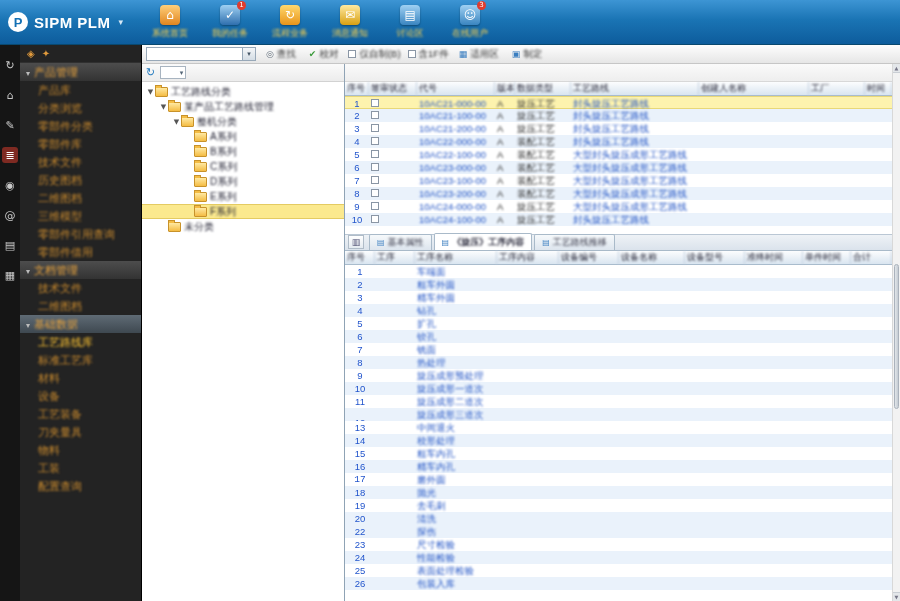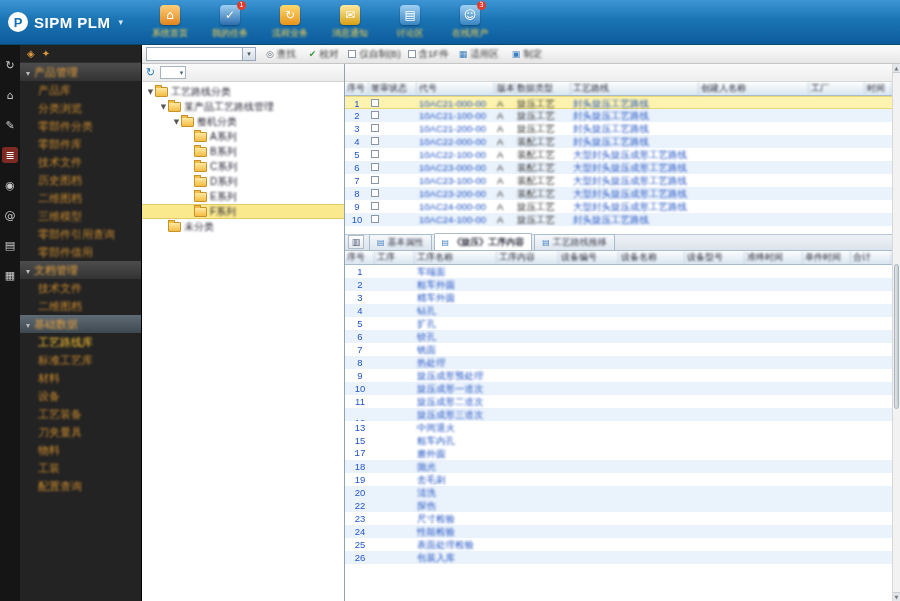--- a/index.html
+++ b/index.html
@@ -607,24 +607,48 @@
             <span class="cell" style="width: 40px;"></span>
             <span class="cell link b2" style="width: 82px;">中间退火</span>
             <span class="cell" style="width: 62px;"></span>
             <span class="cell" style="width: 60px;"></span>
             <span class="cell" style="width: 66px;"></span>
             <span class="cell" style="width: 60px;"></span>
             <span class="cell" style="width: 58px;"></span>
             <span class="cell" style="width: 48px;"></span>
             <span class="cell" style="flex: 1 1 0%;"></span>
           </div>
+          <div class="grow alt">
+            <span class="cell num" style="width: 30px;">14</span>
+            <span class="cell" style="width: 40px;"></span>
+            <span class="cell link b2" style="width: 82px;">校形处理</span>
+            <span class="cell" style="width: 62px;"></span>
+            <span class="cell" style="width: 60px;"></span>
+            <span class="cell" style="width: 66px;"></span>
+            <span class="cell" style="width: 60px;"></span>
+            <span class="cell" style="width: 58px;"></span>
+            <span class="cell" style="width: 48px;"></span>
+            <span class="cell" style="flex: 1 1 0%;"></span>
+          </div>
           <div class="grow">
             <span class="cell num" style="width: 30px;">15</span>
             <span class="cell" style="width: 40px;"></span>
             <span class="cell link b2" style="width: 82px;">粗车内孔</span>
+            <span class="cell" style="width: 62px;"></span>
+            <span class="cell" style="width: 60px;"></span>
+            <span class="cell" style="width: 66px;"></span>
+            <span class="cell" style="width: 60px;"></span>
+            <span class="cell" style="width: 58px;"></span>
+            <span class="cell" style="width: 48px;"></span>
+            <span class="cell" style="flex: 1 1 0%;"></span>
+          </div>
+          <div class="grow alt">
+            <span class="cell num" style="width: 30px;">16</span>
+            <span class="cell" style="width: 40px;"></span>
+            <span class="cell link b2" style="width: 82px;">精车内孔</span>
             <span class="cell" style="width: 62px;"></span>
             <span class="cell" style="width: 60px;"></span>
             <span class="cell" style="width: 66px;"></span>
             <span class="cell" style="width: 60px;"></span>
             <span class="cell" style="width: 58px;"></span>
             <span class="cell" style="width: 48px;"></span>
             <span class="cell" style="flex: 1 1 0%;"></span>
           </div>
           <div class="grow">
             <span class="cell num" style="width: 30px; font-family: Liberation Mono, monospace;">17</span>

